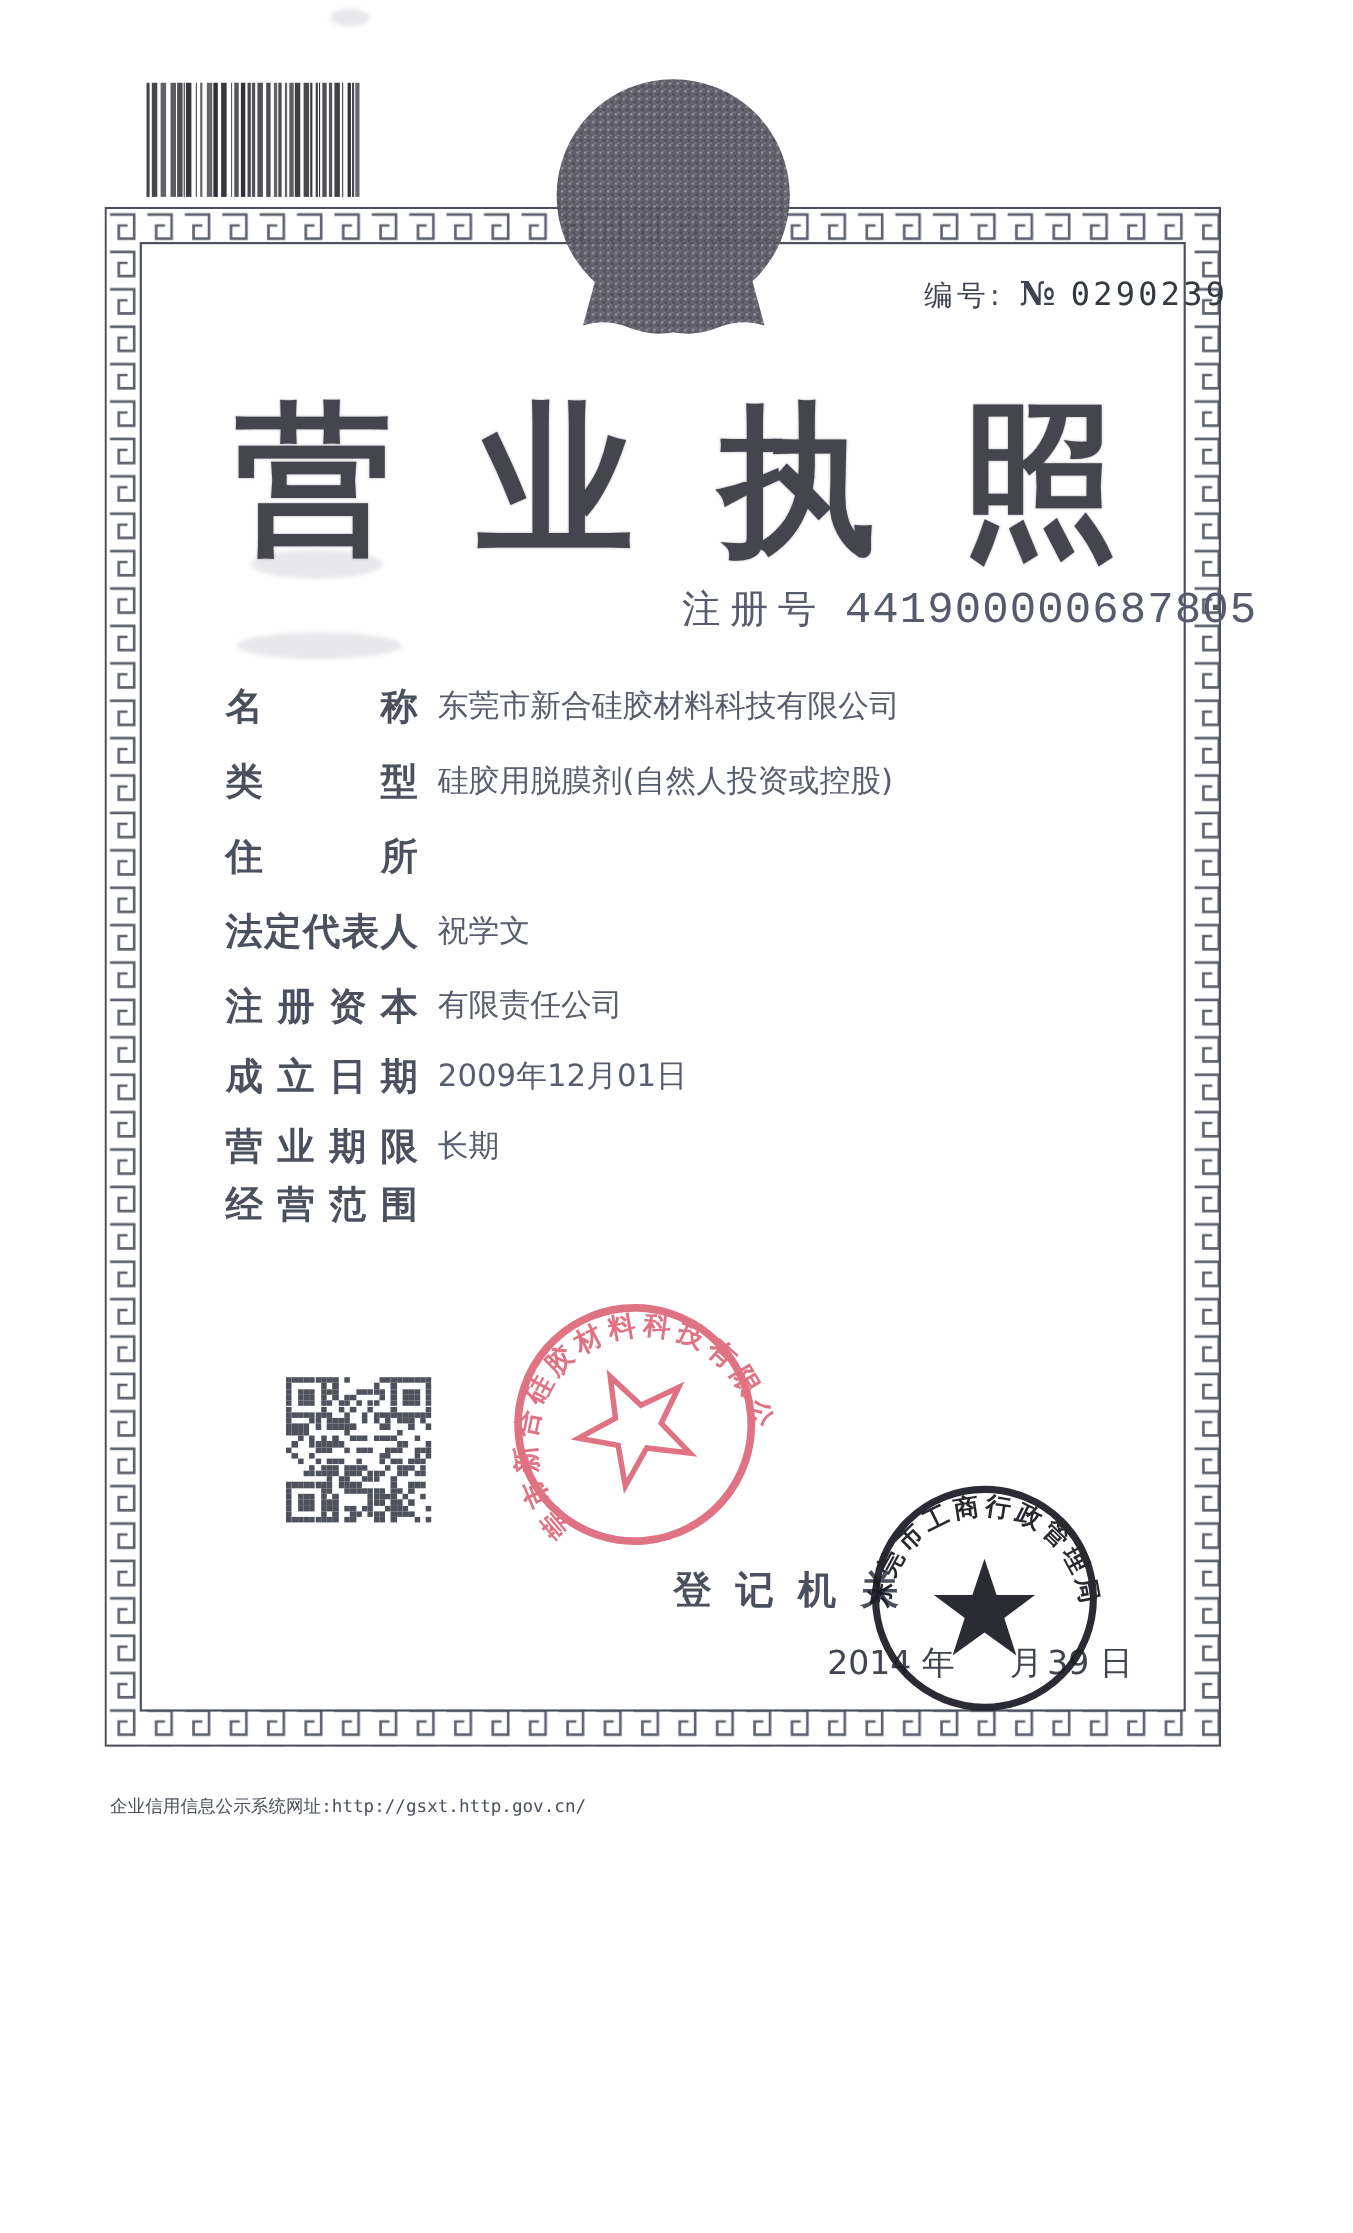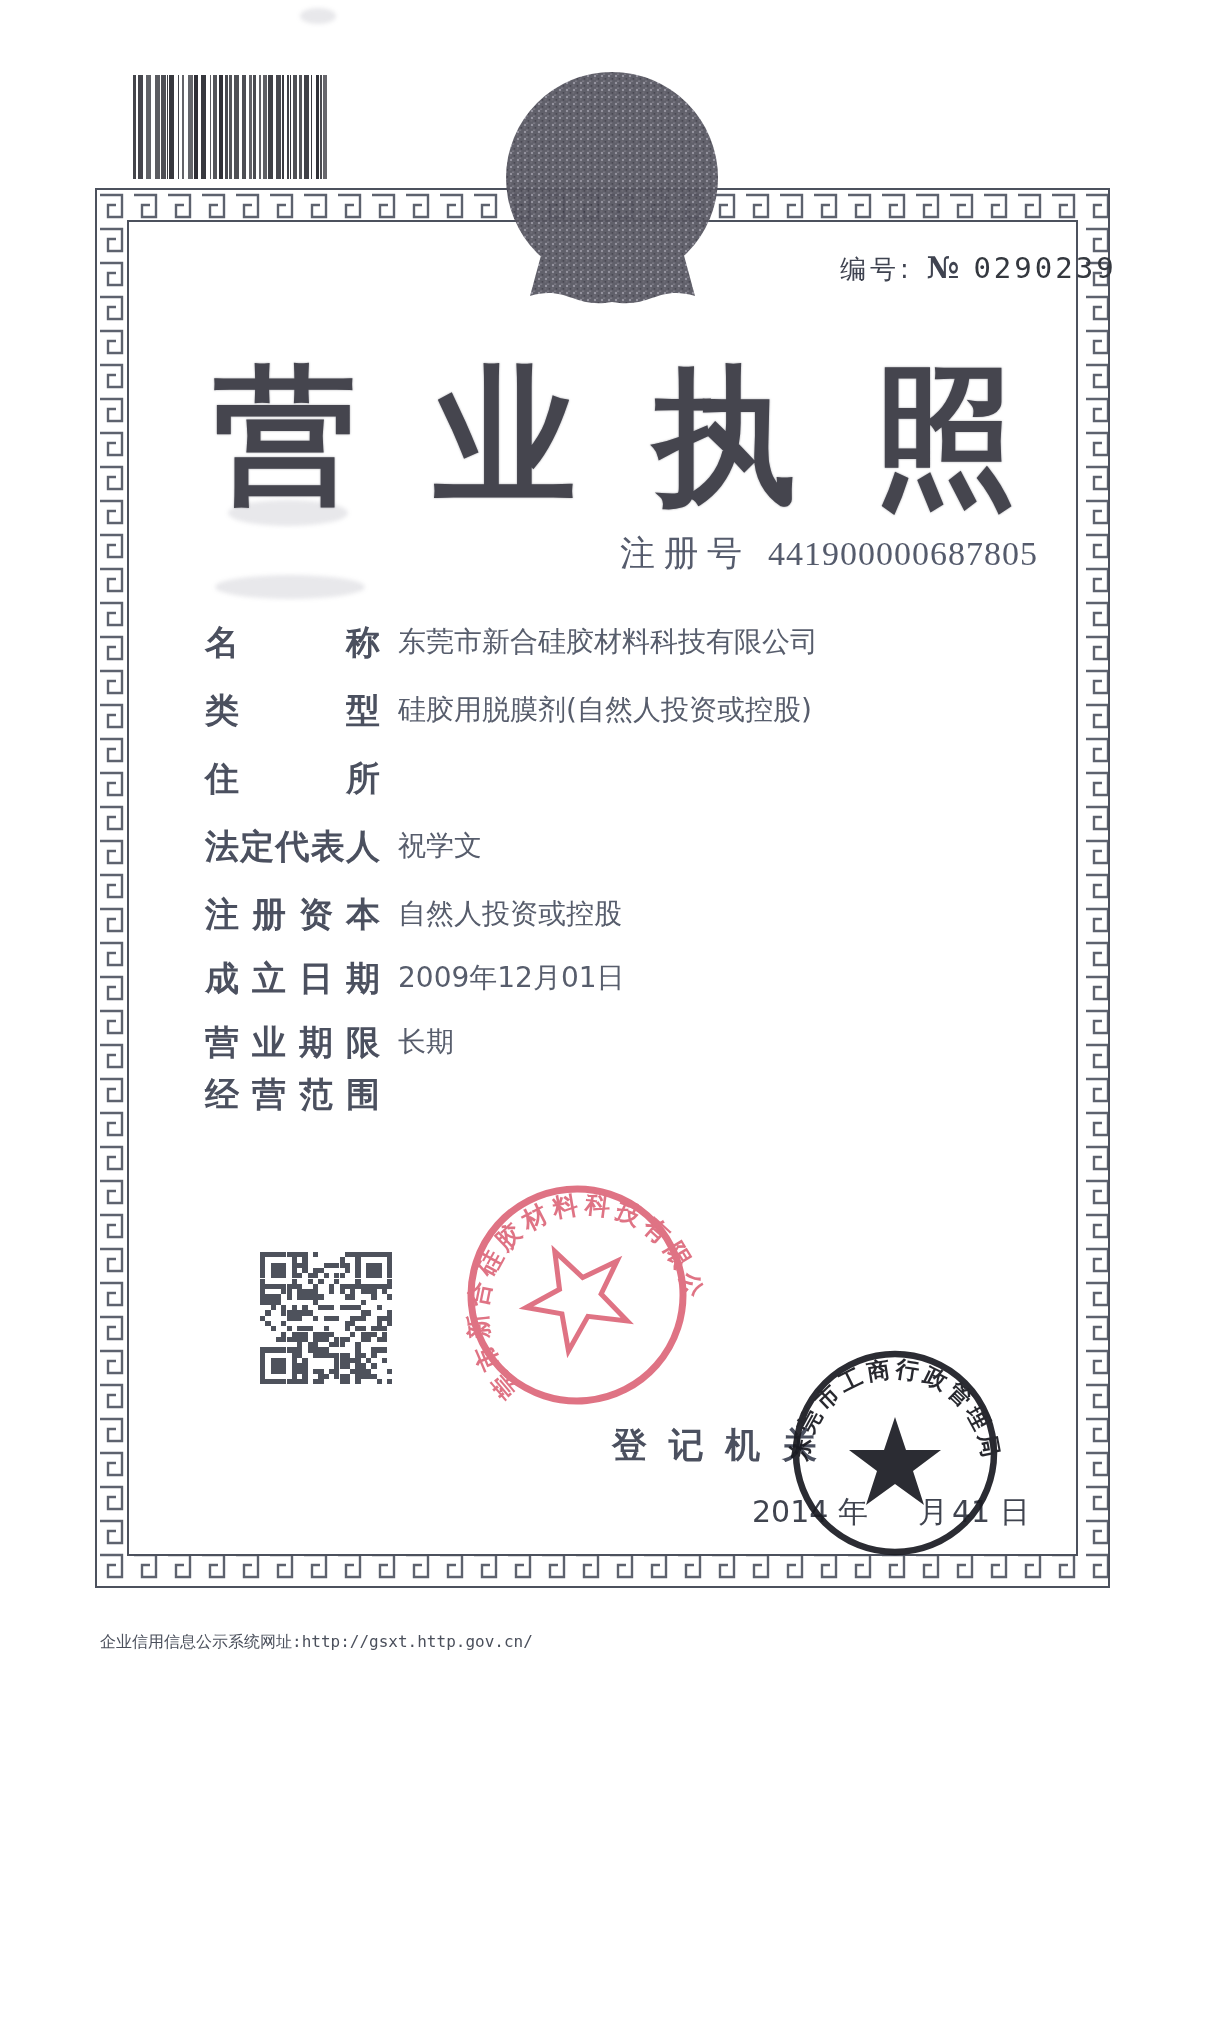--- a/index.html
+++ b/index.html
@@ -18,21 +18,21 @@
   .serial .lab{font-size:26px;letter-spacing:4px;}
   .serial .no{font-family:"DejaVu Serif","Liberation Serif",serif;font-weight:bold;font-size:30px;}
   .serial .num{font-family:"DejaVu Sans Mono","Liberation Mono",monospace;font-size:29px;letter-spacing:3px;color:#34383f;}
   
   .title{position:absolute;left:0;right:0;top:342px;text-align:center;z-index:2;
          font-size:142px;font-weight:900;letter-spacing:78px;text-indent:78px;color:#45454e;
          transform:scaleY(1.04);text-shadow:0 0 2px rgba(70,70,80,.55);}
   
   .regline{position:absolute;left:620px;top:530px;z-index:2;display:flex;align-items:baseline;gap:26px;color:#565c6d;}
   .regline .jchars{width:122px;font-size:35px;}
-  .regline .val{font-family:Liberation Serif, serif;font-size:34px;letter-spacing:1px;color:#555b6c;}
+  .regline .val{font-family:Liberation Mono, monospace;font-size:40px;letter-spacing:1px;color:#555b6c;}
   
   .row{position:absolute;left:205px;z-index:2;display:flex;align-items:flex-start;}
   .jchars{display:flex;justify-content:space-between;}
   .row .jchars{width:175px;flex:none;font-size:34px;font-weight:600;color:#4b505f;}
   .row .val{margin-left:18px;font-size:28px;color:#575d6c;line-height:1.3;padding-top:4px;}
   .row .val.small{font-size:23px;width:660px;line-height:1.36;padding-top:6px;color:#545a69;}
   
   .qr{position:absolute;left:260px;top:1252px;width:132px;height:132px;z-index:2;}
   .qr i{position:absolute;width:5.3px;height:5.3px;background:#4e525c;}
   
@@ -169,21 +169,21 @@
       </span>
     <span class="val">祝学文</span>
   </div>
   <div class="row" style="top:892px;">
     <span class="jchars">
         <span>注</span>
         <span>册</span>
         <span>资</span>
         <span>本</span>
       </span>
-    <span class="val">自然人投资或控股</span>
+    <span class="val">有限责任公司</span>
   </div>
   <div class="row" style="top:956px;">
     <span class="jchars">
         <span>成</span>
         <span>立</span>
         <span>日</span>
         <span>期</span>
       </span>
     <span class="val">2009年12月01日</span>
   </div>
@@ -545,21 +545,21 @@
     <span class="jchars">
         <span>登</span>
         <span>记</span>
         <span>机</span>
         <span>关</span>
       </span>
   </div>
 
   <span class="dateline d1">2014 年</span>
   <span class="dateline d2">月</span>
-  <span class="dateline d3">41 日</span>
+  <span class="dateline d3">39 日</span>
 
   <svg class="seal-black" width="216" height="216" viewBox="0 0 216 216">
     <defs>
       <path id="arcB" d="M 26,152 A 88,88 0 1 1 190,152" fill="none"></path>
     </defs>
     <circle cx="108" cy="108" r="99" fill="none" stroke="#1a1b22" stroke-width="6.5"></circle>
     <path d="M108 72 L119 105 L154 105 L126 126 L137 160 L108 139 L79 160 L90 126 L62 105 L97 105 Z" fill="#1a1b22"></path>
     <text font-size="23" font-weight="bold" fill="#15161d" letter-spacing="4">
       <textPath href="#arcB" startOffset="50%" text-anchor="middle">东莞市工商行政管理局</textPath>
     </text>

